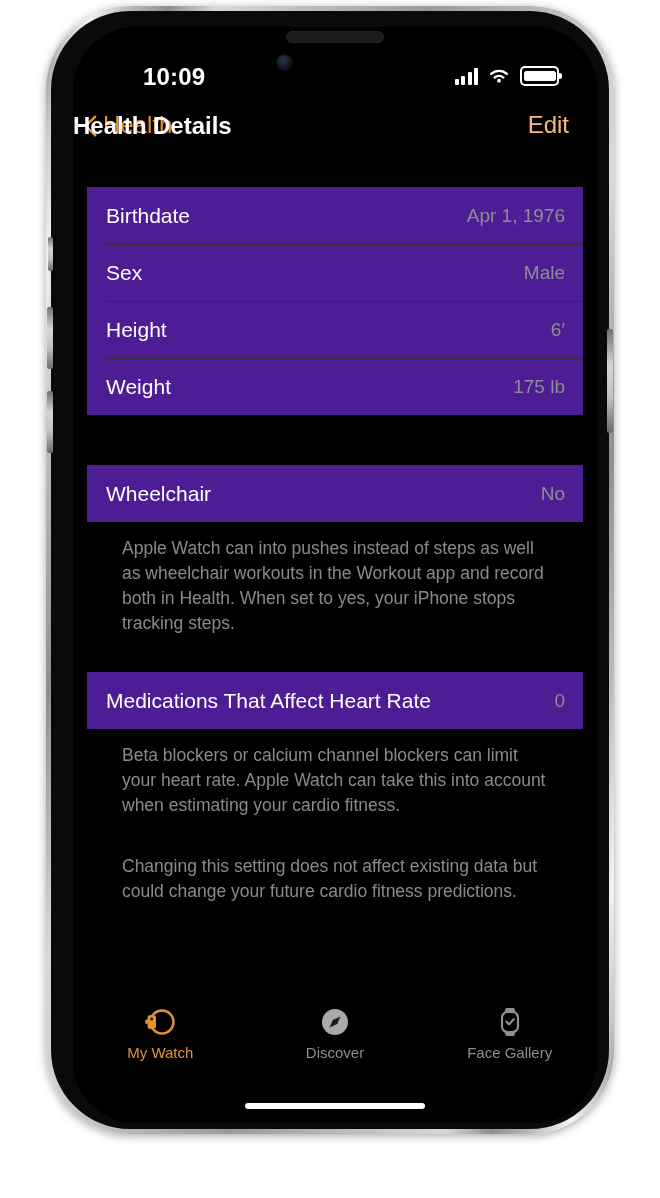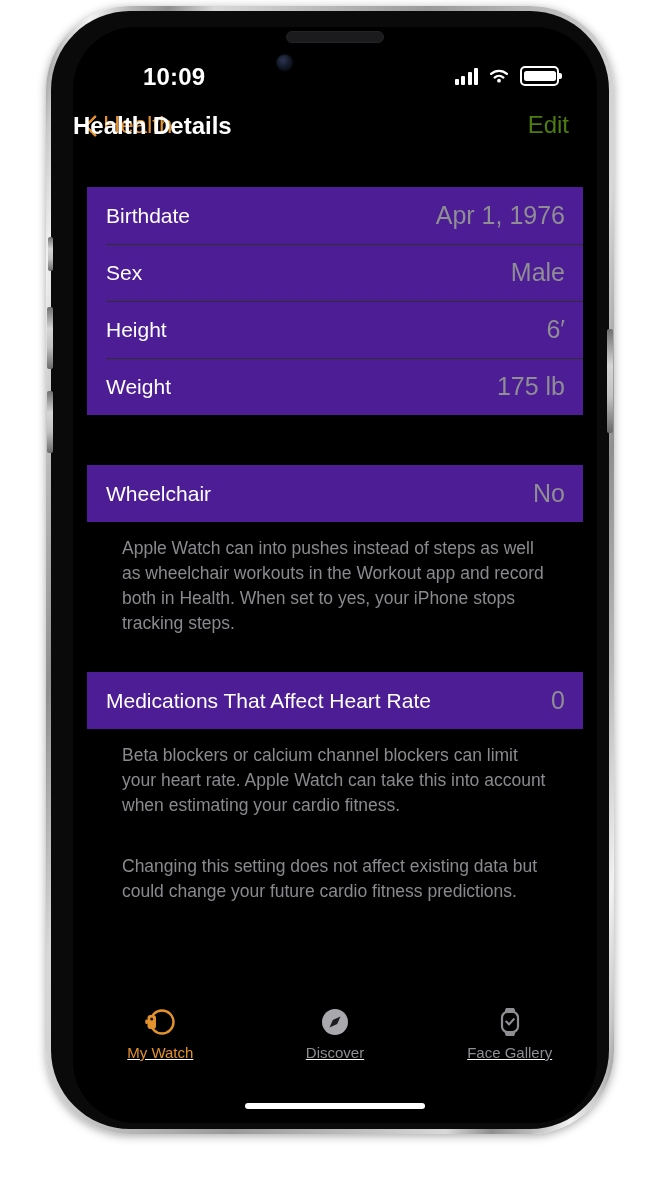--- a/index.html
+++ b/index.html
@@ -174,21 +174,21 @@
     top: 1px;
     font-size: 24px;
     font-weight: bold;
     color: #fff;
   }
   #edit-button {
     position: absolute;
     right: 28px;
     top: 0;
     font-size: 24px;
-    color: #4d7c0f;
+    color: #fdba74;
     cursor: pointer;
   }
 
   
   #content {
     position: absolute;
     left: 0; right: 0;
     top: 160px;
     bottom: 0;
   }
@@ -211,21 +211,21 @@
     position: absolute;
     left: 19px; right: 0; top: 0;
     height: 1px;
     background: #2f2f31;
   }
   .row-label {
     font-size: 21px;
     color: #ffffff;
   }
   .row-value {
-    font-size: 25px;
+    font-size: 19px;
     color: #8e8e93;
   }
   .footer-text {
     margin: 14px 30px 0 30px;
     padding: 0 19px 0 19px;
     font-size: 17.5px;
     line-height: 25px;
     color: #8a8a8e;
   }
   .footer-text p { margin: 0; }
@@ -242,21 +242,20 @@
     display: flex;
   }
   .tab {
     flex: 1;
     display: flex;
     flex-direction: column;
     align-items: center;
     justify-content: flex-start;
     cursor: pointer;
     padding-top: 4px;
-    text-decoration: underline;
   }
   .tab-label {
     font-size: 15px;
     margin-top: 7px;
     color: #8e8e93;
   }
   .tab.active .tab-label { color: #e3922e; }
   .tab-icon { height: 30px; display: flex; align-items: center; justify-content: center; }
 
   #home-indicator {

